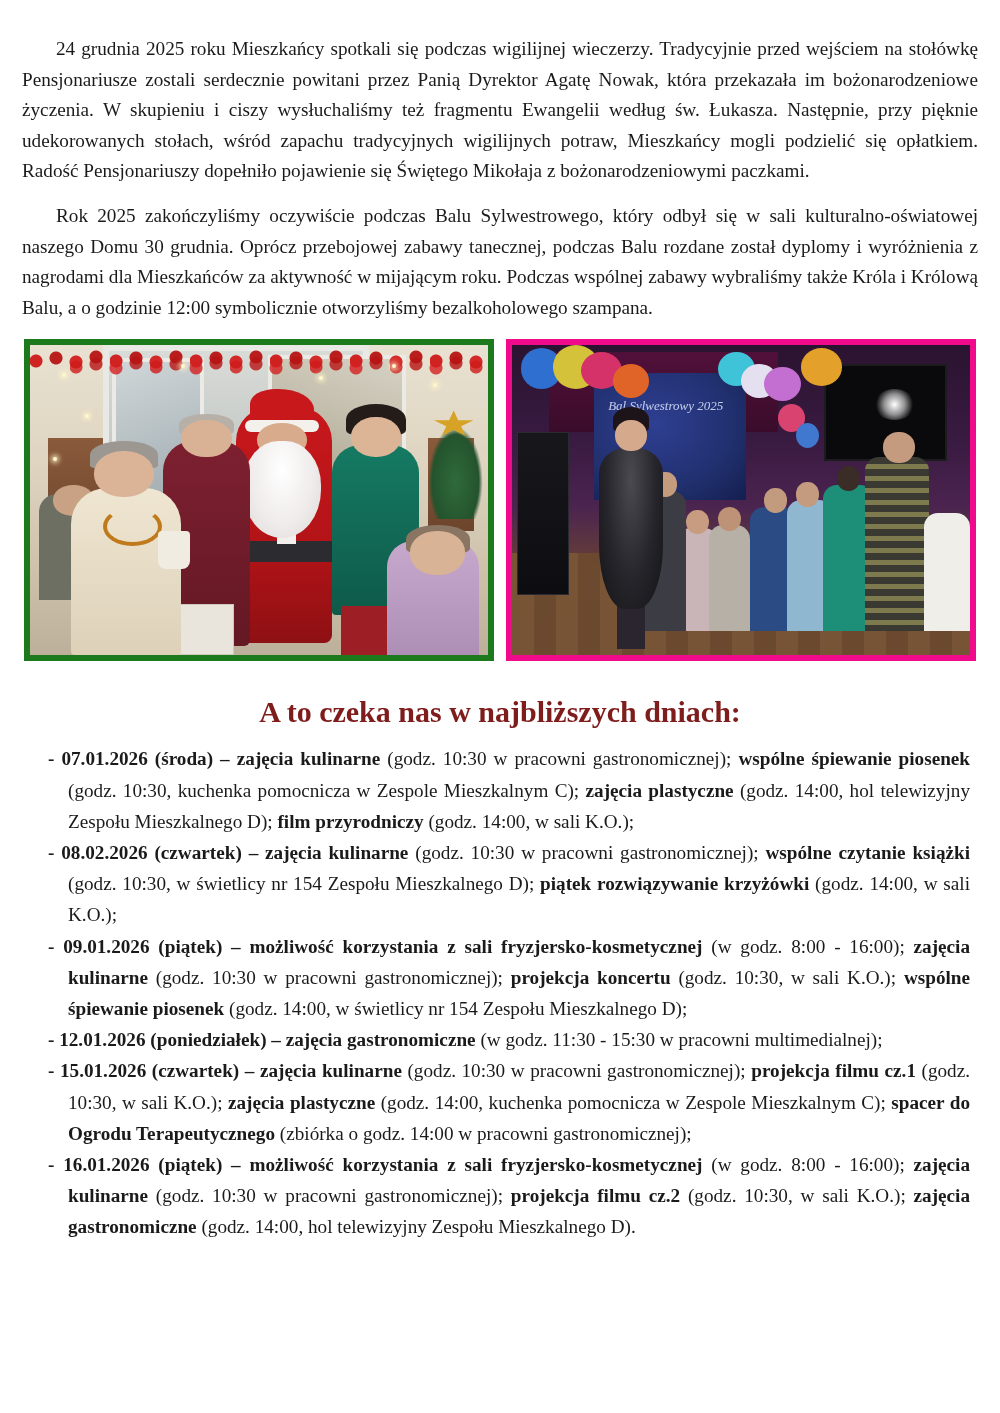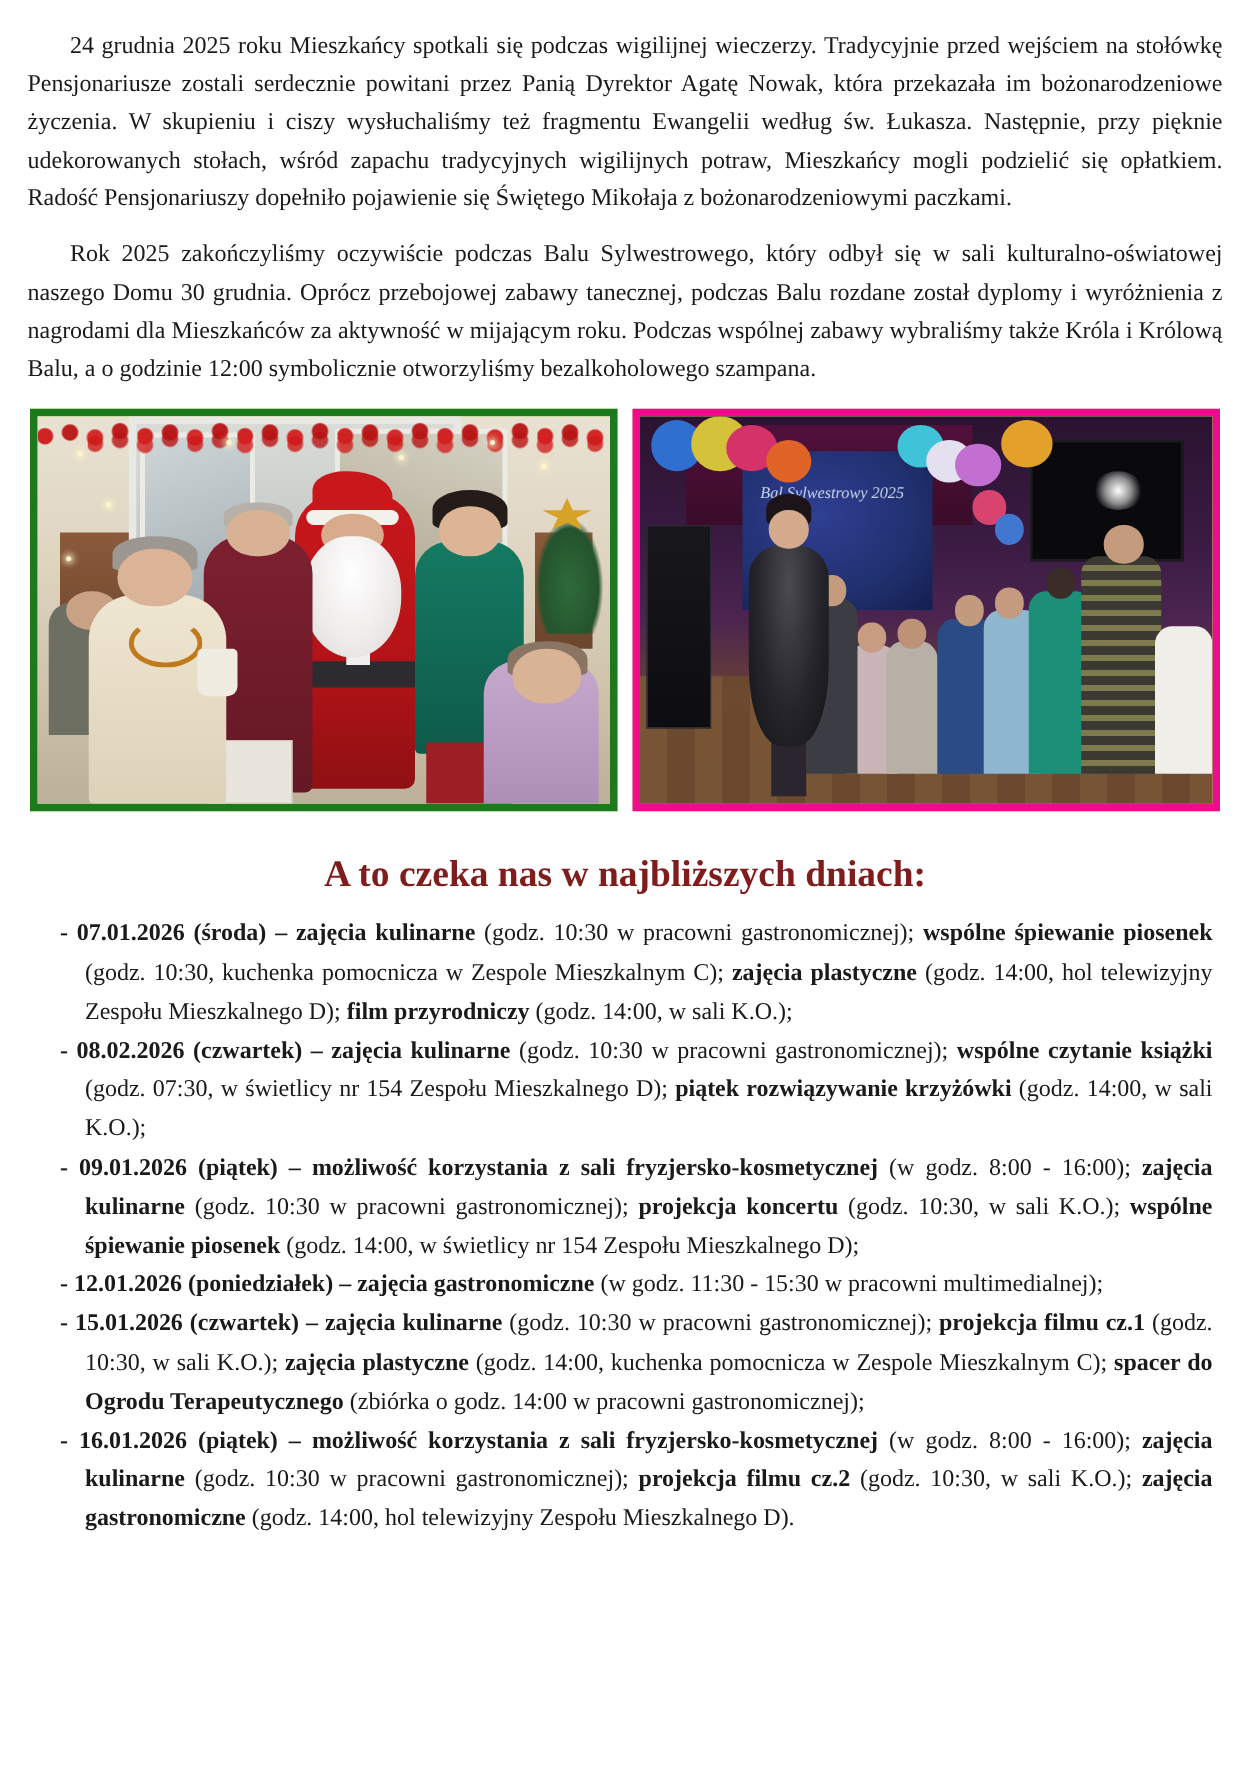--- a/index.html
+++ b/index.html
@@ -27,38 +27,38 @@
   
   .para {
     font-size: 19.2px;
     line-height: 30.6px;
     text-align: justify;
     text-justify: inter-word;
     text-indent: 34px;
     margin: 0;
     hyphens: none;
   }
-  #para-1 { padding-top: 22px; }
+  #para-1 { padding-top: 34px; }
   #para-2 { padding-top: 14px; }
 
   
   .photo-row {
     margin-top: 16px;
     display: flex;
     justify-content: space-between;
     align-items: flex-start;
     gap: 12px;
     padding: 0 2px;
   }
   .photo-frame {
     box-sizing: border-box;
     width: 470px;
     height: 322px;
     border: 6px solid #1c7a1c;
-    background: #bef264;
+    background: #a3a3a3;
     overflow: hidden;
     position: relative;
   }
   .photo-frame.pink { border-color: #ef0b8c; }
 
   .scene {
     position: absolute;
     inset: 0;
     overflow: hidden;
   }
@@ -434,20 +434,20 @@
         <div class="r-danc-head"></div>
       </div>
     </figure>
 
   </div>
 
   <h2 class="heading">A to czeka nas w najbliższych dniach:</h2>
 
   <ul class="schedule">
       <li class="sched-item"><b>- 07.01.2026 (środa) – </b><b>zajęcia kulinarne</b><span> (godz. 10:30 w pracowni gastronomicznej); </span><b>wspólne śpiewanie piosenek</b><span> (godz. 10:30, kuchenka pomocnicza w Zespole Mieszkalnym C); </span><b>zajęcia plastyczne</b><span> (godz. 14:00, hol telewizyjny Zespołu Mieszkalnego D); </span><b>film przyrodniczy</b><span> (godz. 14:00, w sali K.O.);</span></li>
-      <li class="sched-item"><b>- 08.02.2026 (czwartek) – </b><b>zajęcia kulinarne</b><span> (godz. 10:30 w pracowni gastronomicznej); </span><b>wspólne czytanie książki</b><span> (godz. 07:30, w świetlicy nr 154 Zespołu Mieszkalnego D); </span><b>piątek rozwiązywanie krzyżówki</b><span> (godz. 14:00, w sali K.O.);</span></li>
+      <li class="sched-item"><b>- 08.02.2026 (czwartek) – </b><b>zajęcia kulinarne</b><span> (godz. 10:30 w pracowni gastronomicznej); </span><b>wspólne czytanie książki</b><span> (godz. 10:30, w świetlicy nr 154 Zespołu Mieszkalnego D); </span><b>piątek rozwiązywanie krzyżówki</b><span> (godz. 14:00, w sali K.O.);</span></li>
       <li class="sched-item"><b>- 09.01.2026 (piątek) – </b><b>możliwość korzystania z sali fryzjersko-kosmetycznej</b><span> (w godz. 8:00 - 16:00); </span><b>zajęcia kulinarne</b><span> (godz. 10:30 w pracowni gastronomicznej); </span><b>projekcja koncertu</b><span> (godz. 10:30, w sali K.O.); </span><b>wspólne śpiewanie piosenek</b><span> (godz. 14:00, w świetlicy nr 154 Zespołu Mieszkalnego D);</span></li>
       <li class="sched-item"><b>- 12.01.2026 (poniedziałek) – </b><b>zajęcia gastronomiczne</b><span> (w godz. 11:30 - 15:30 w pracowni multimedialnej);</span></li>
       <li class="sched-item"><b>- 15.01.2026 (czwartek) – </b><b>zajęcia kulinarne</b><span> (godz. 10:30 w pracowni gastronomicznej); </span><b>projekcja filmu cz.1</b><span> (godz. 10:30, w sali K.O.); </span><b>zajęcia plastyczne</b><span> (godz. 14:00, kuchenka pomocnicza w Zespole Mieszkalnym C); </span><b>spacer do Ogrodu Terapeutycznego</b><span> (zbiórka o godz. 14:00 w pracowni gastronomicznej);</span></li>
       <li class="sched-item"><b>- 16.01.2026 (piątek) – </b><b>możliwość korzystania z sali fryzjersko-kosmetycznej</b><span> (w godz. 8:00 - 16:00); </span><b>zajęcia kulinarne</b><span> (godz. 10:30 w pracowni gastronomicznej); </span><b>projekcja filmu cz.2</b><span> (godz. 10:30, w sali K.O.); </span><b>zajęcia gastronomiczne</b><span> (godz. 14:00, hol telewizyjny Zespołu Mieszkalnego D).</span></li>
     </ul>
 
 </div>
 
 </body></html>

